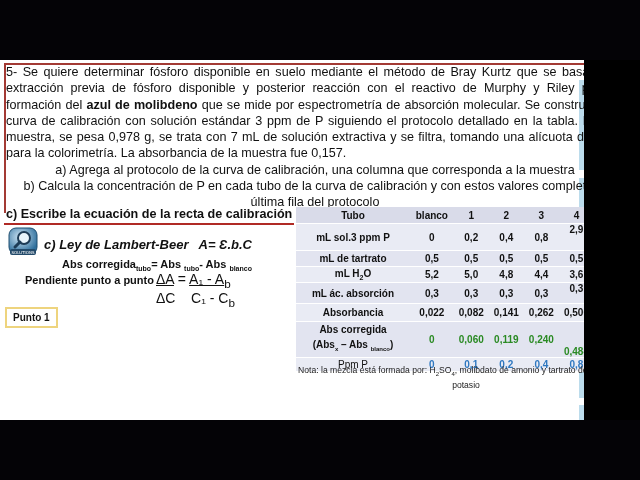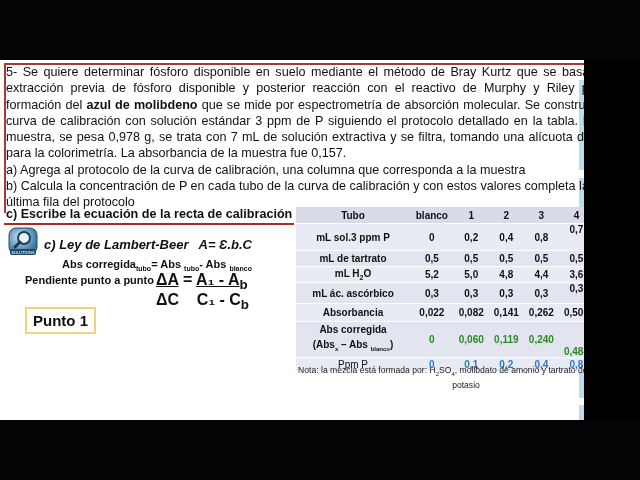--- a/index.html
+++ b/index.html
@@ -9,35 +9,35 @@
   .bar-top { position:absolute; left:0; top:0; width:640px; height:60px; background:#040306; }
   .bar-bottom { position:absolute; left:0; top:420px; width:640px; height:60px; background:#040306; }
 
   .stripes { position:absolute; right:0; top:0; width:5px; height:360px; }
   .stripes div { position:absolute; right:0; width:5px; background:#bcdcec; }
 
   .qbox { position:absolute; left:4px; top:3px; width:626px; height:148px;
           border-left:2px solid #a33a34; border-top:2px solid #a33a34; border-right:2px solid #a33a34; }
   .qtext { position:absolute; left:6px; top:4px; width:618px; font-size:12.6px; line-height:16.3px; text-align:justify; }
   .qtext b { font-weight:bold; }
-  .qtext p { margin:0; text-align:left; }
+  .qtext p { margin:0; text-align:center; }
   .qline-c { position:absolute; left:6px; top:147px; font-size:12.6px; font-weight:bold; }
   .red-under { position:absolute; left:4px; top:163px; width:290px; height:2px; background:#b02a25; }
 
   .icon-solution { position:absolute; left:7px; top:166px; width:32px; height:32px; }
   .lb-title { position:absolute; left:44px; top:177px; font-size:13px; font-weight:bold;font-style:italic; }
   .lb-title .eq { margin-left:10px; }
   .abs-corr { position:absolute; left:62px; top:198px; font-size:11px; font-weight:bold; }
   .abs-corr sub { font-size:7px; }
   .pend { position:absolute; left:25px; top:214px; font-size:11px; font-weight:bold; }
-  .frac { position:absolute; left:156px; top:212px; font-size:16px; font-weight:bold; line-height:15px; }
+  .frac { position:absolute; left:156px; top:212px; font-size:14px; font-weight:normal; line-height:15px; }
   .frac .num { text-decoration:underline; }
   .frac .den span { display:inline-block; }
-  .punto { position:absolute; left:5px; top:247px; padding:3px 6px; font-size:15px; font-weight:bold;
-           border:2px solid #eed47e; background:#fff;margin-left:20px; }
+  .punto { position:absolute; left:5px; top:247px; padding:3px 6px; font-size:10px; font-weight:bold;
+           border:2px solid #eed47e; background:#fff; }
 
   table.proto { position:absolute; left:296px; top:147px; width:336px; border-collapse:collapse; font-size:10px; font-weight:bold; }
   table.proto td { text-align:center; padding:0 2px; border-bottom:1px solid #fff; }
   table.proto tr.h td { background:#d9dbe9; height:16px; }
   table.proto tr.r td { background:#e9ebf4; }
   table.proto tr.r:nth-child(odd) td { background:#e2e4f0; }
   table.proto td.lbl { width:110px; }
   .green { color:#2a8a23; }
   .blue { color:#2f78c0; }
   .note { position:absolute; left:296px; top:305px; width:340px; font-size:8.6px; text-align:center; line-height:11px; color:#222; }
@@ -110,21 +110,21 @@
       <td>3</td>
       <td>4</td>
       <td>M</td>
     </tr>
     <tr class="r" style="height:27px">
       <td class="lbl">mL sol.3 ppm P</td>
       <td>0</td>
       <td>0,2</td>
       <td>0,4</td>
       <td>0,8</td>
-      <td style="vertical-align:top">0,7</td>
+      <td style="vertical-align:top">2,9</td>
       <td style="width:34px;line-height:12px">1 mL filt</td>
     </tr>
     <tr class="r" style="height:16px">
       <td class="lbl">mL de tartrato</td>
       <td>0,5</td>
       <td>0,5</td>
       <td>0,5</td>
       <td>0,5</td>
       <td>0,5</td>
       <td>0,5</td>
@@ -132,21 +132,21 @@
     <tr class="r" style="height:16px">
       <td class="lbl"><span>mL H</span><sub style="font-size:7px">2</sub><span>O</span></td>
       <td>5,2</td>
       <td>5,0</td>
       <td>4,8</td>
       <td>4,4</td>
       <td>3,6</td>
       <td>4,2</td>
     </tr>
     <tr class="r" style="height:21px">
-      <td class="lbl">mL ác. ascórbico</td>
+      <td class="lbl">mL ác. absorción</td>
       <td>0,3</td>
       <td>0,3</td>
       <td>0,3</td>
       <td>0,3</td>
       <td style="vertical-align:top">0,3</td>
       <td style="vertical-align:top">0,3</td>
     </tr>
     <tr class="r" style="height:18px">
       <td class="lbl">Absorbancia</td>
       <td>0,022</td>

